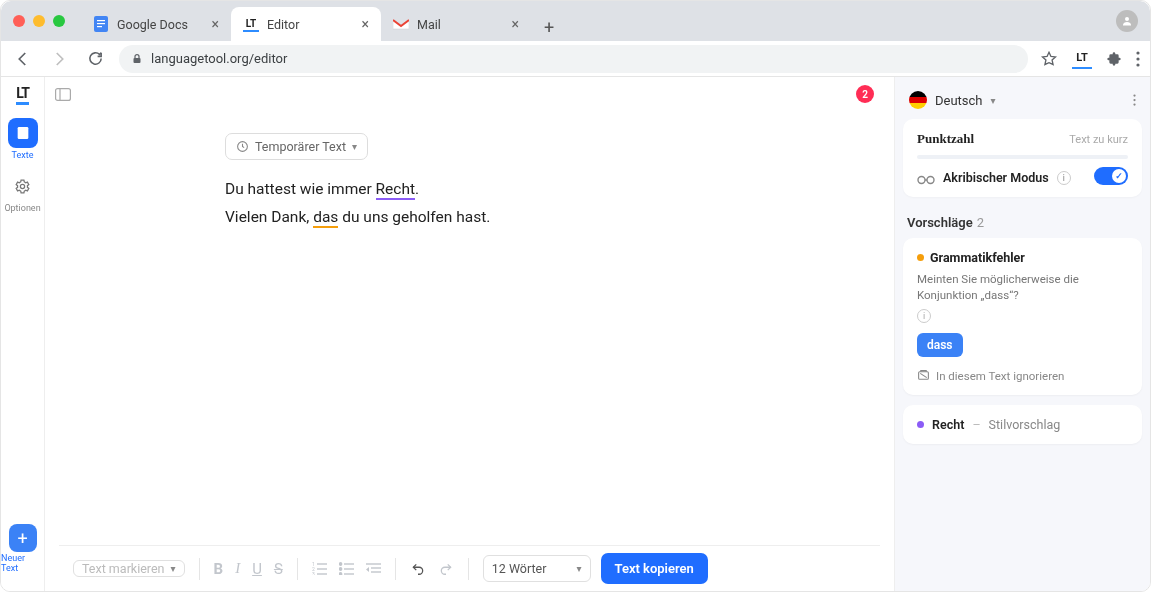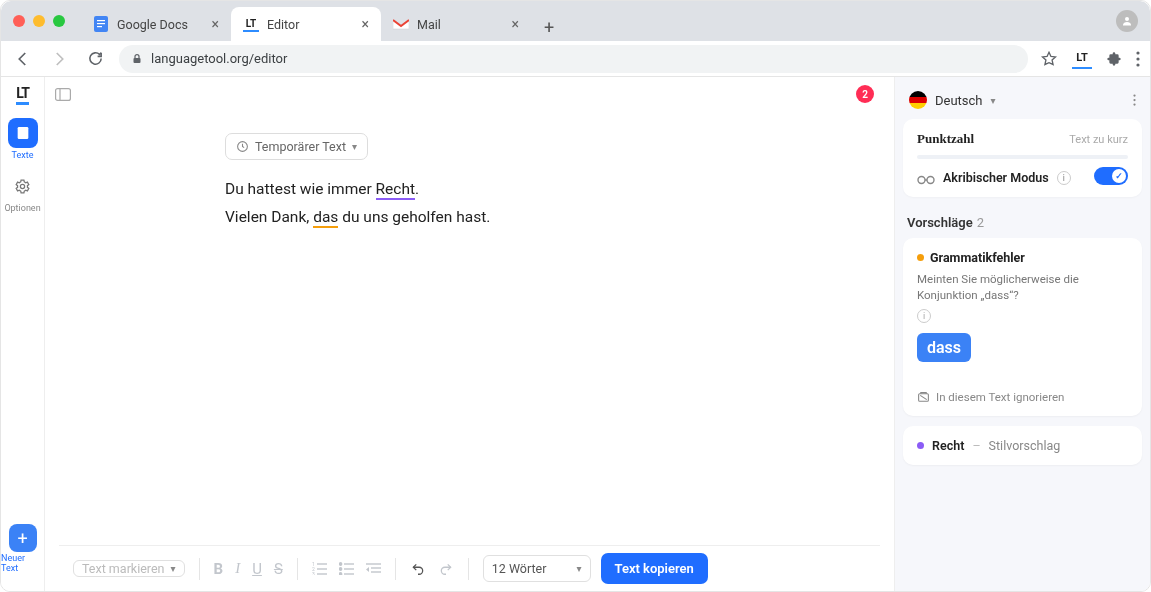--- a/index.html
+++ b/index.html
@@ -74,22 +74,22 @@
   
   .sect-title{font-size:13px;color:#333;font-weight:600;padding:8px 4px;display:flex;gap:4px;}
   .sect-title .count{color:#999;font-weight:400;}
   
   .sugg-card{background:#fff;border-radius:10px;padding:12px 14px;box-shadow:0 1px 2px rgba(0,0,0,0.04);margin-bottom:10px;}
   .sugg-head{display:flex;align-items:center;gap:6px;font-size:12.5px;font-weight:700;color:#222;}
   .dot{width:7px;height:7px;border-radius:50%;}
   .dot.orange{background:#f59e0b;}
   .dot.purple{background:#8b5cf6;}
   .sugg-desc{font-size:11.5px;color:#777;margin-top:6px;line-height:1.4;}
-  .sugg-chip{display:inline-block;background:#3b82f6;color:#fff;font-size:16px;font-weight:600;padding:5px 10px;border-radius:6px;margin-top:10px;}
-  .sugg-ignore{display:flex;align-items:center;gap:6px;font-size:11.5px;color:#888;margin-top:28px;}
+  .sugg-chip{display:inline-block;background:#3b82f6;color:#fff;font-size:12px;font-weight:600;padding:5px 10px;border-radius:6px;margin-top:10px;}
+  .sugg-ignore{display:flex;align-items:flex-start;gap:6px;font-size:11.5px;color:#888;margin-top:12px;}
   
   .sugg-compact{background:#fff;border-radius:10px;padding:12px 14px;box-shadow:0 1px 2px rgba(0,0,0,0.04);display:flex;align-items:center;gap:8px;font-size:12.5px;}
   .sugg-compact .word{color:#222;font-weight:600;}
   .sugg-compact .dash{color:#bbb;}
   .sugg-compact .type{color:#888;}
 
   svg{display:block;}
   .chev{font-size:10px;color:#888;}
 </style>
 </head>

